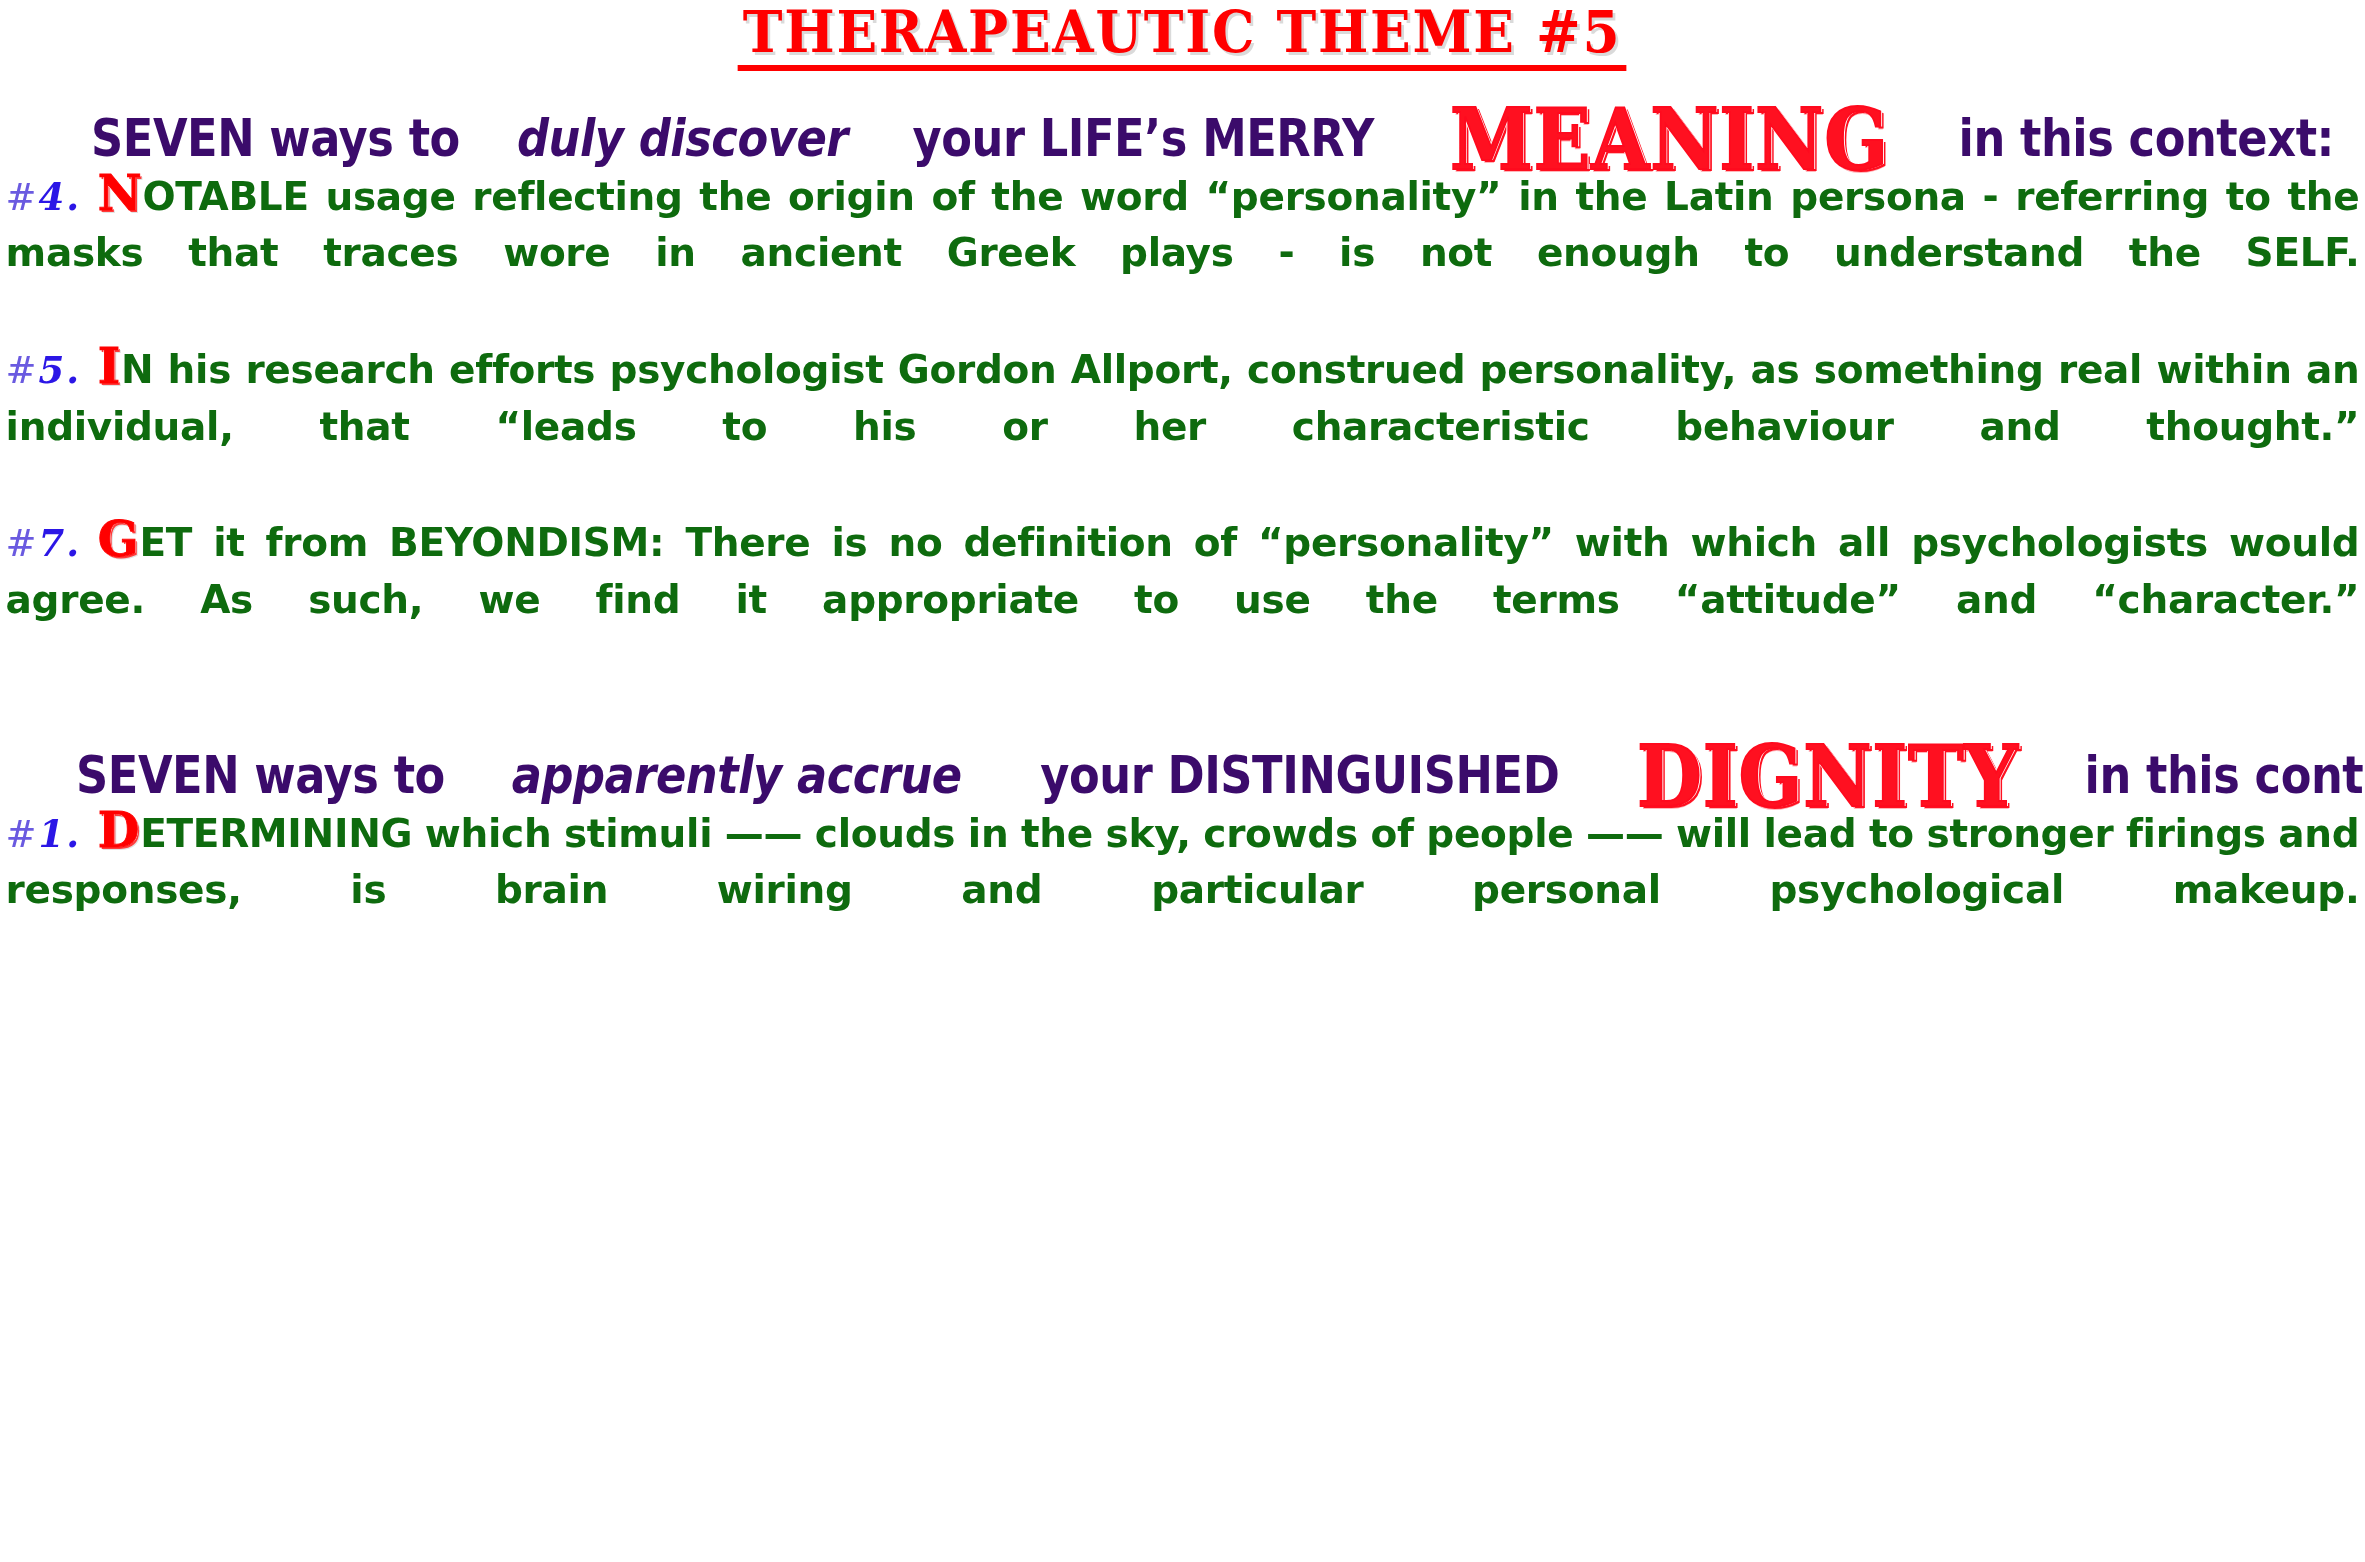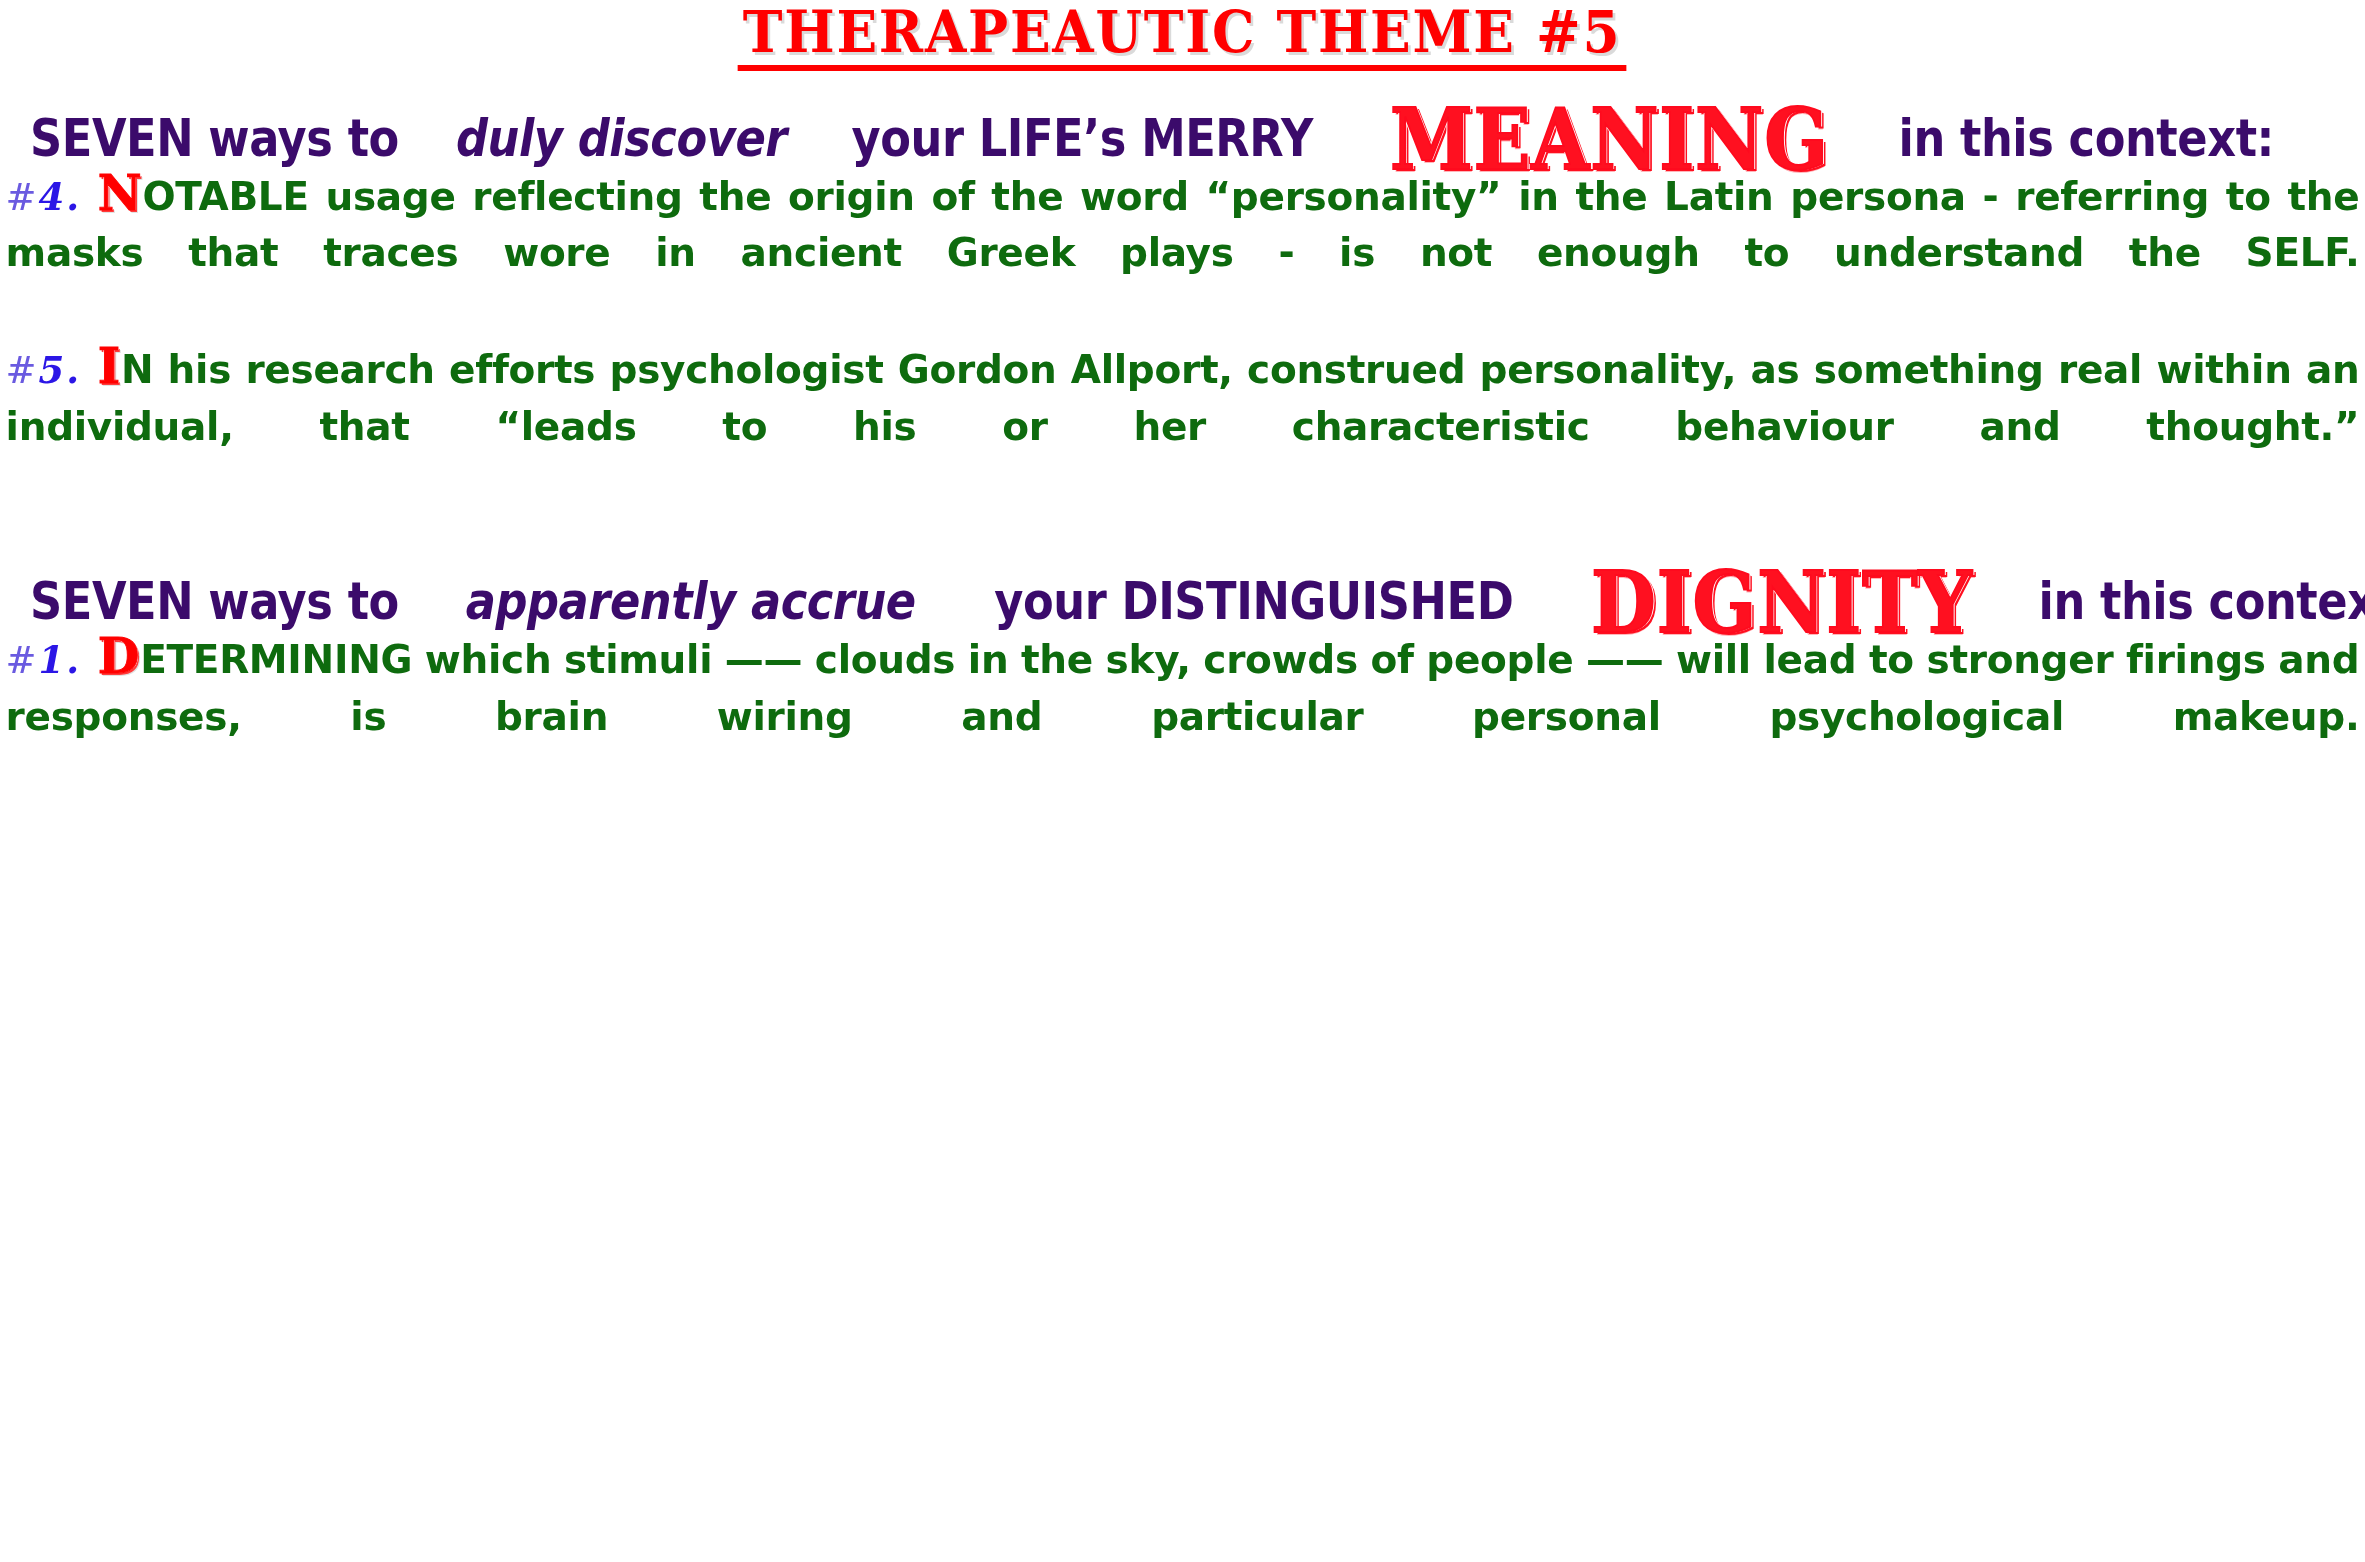--- a/index.html
+++ b/index.html
@@ -31,29 +31,30 @@
     text-shadow: 2.8px 2.8px 0 rgba(150,150,150,0.35);
     transform: scaleX(0.92);
     transform-origin: center;
     padding: 0 5.6px 3.7px 5.6px;
     border-bottom: 6.5px solid #ff0000;
     white-space: nowrap;
   }
 
   
   .section-header {
-    text-align: left;
+    text-align: right;
     white-space: nowrap;
     color: #3b0b6b;
     font-family: "DejaVu Sans", sans-serif;
     font-weight: bold;
     font-size: 52px;
     letter-spacing: -0.5px;
     line-height: 1;
     position: relative;
+    padding-left: 46px;
   }
   .sh-seg { display: inline-block; transform: scaleX(0.86); transform-origin: center; }
   .sh-ital { font-style: italic; }
   .bigword {
     display: inline-block;
     font-family: "DejaVu Serif", serif;
     font-weight: bold;
     font-size: 85px;
     color: #ff1020;
     -webkit-text-stroke: 1.9px #ff0a1e;
@@ -141,20 +142,21 @@
 <div class="items" id="section-1">
 
 
 
 
   <p class="item"><span class="marker"><span class="hash">#</span><span>4.</span></span><span class="dropcap">N</span><span class="body-txt">OTABLE usage reflecting the origin of the word “personality” in the Latin persona - referring to the masks that traces wore in ancient Greek plays - is not enough to understand the SELF.</span></p>
 
   <p class="item"><span class="marker"><span class="hash">#</span><span>5.</span></span><span class="dropcap">I</span><span class="body-txt">N his research efforts psychologist Gordon Allport, construed personality, as something real within an individual, that “leads to his or her characteristic behaviour and thought.”</span></p>
 
 
+  <p class="item"><span class="marker"><span class="hash">#</span><span>7.</span></span><span class="dropcap">G</span><span class="body-txt">ET it from BEYONDISM: There is no definition of “personality” with which all psychologists would agree. As such, we find it appropriate to use the terms “attitude” and “character.”</span></p>
 
 </div>
 
 <div class="gap"></div>
 
 <div class="section-header" id="header-dignity">
   <span class="sh-seg">SEVEN ways to </span><span class="sh-seg sh-ital">apparently accrue</span><span class="sh-seg"> your DISTINGUISHED </span><span class="bigword">DIGNITY</span><span class="sh-seg">in this context:</span>
 </div>
 
 <div class="items" id="section-2">

